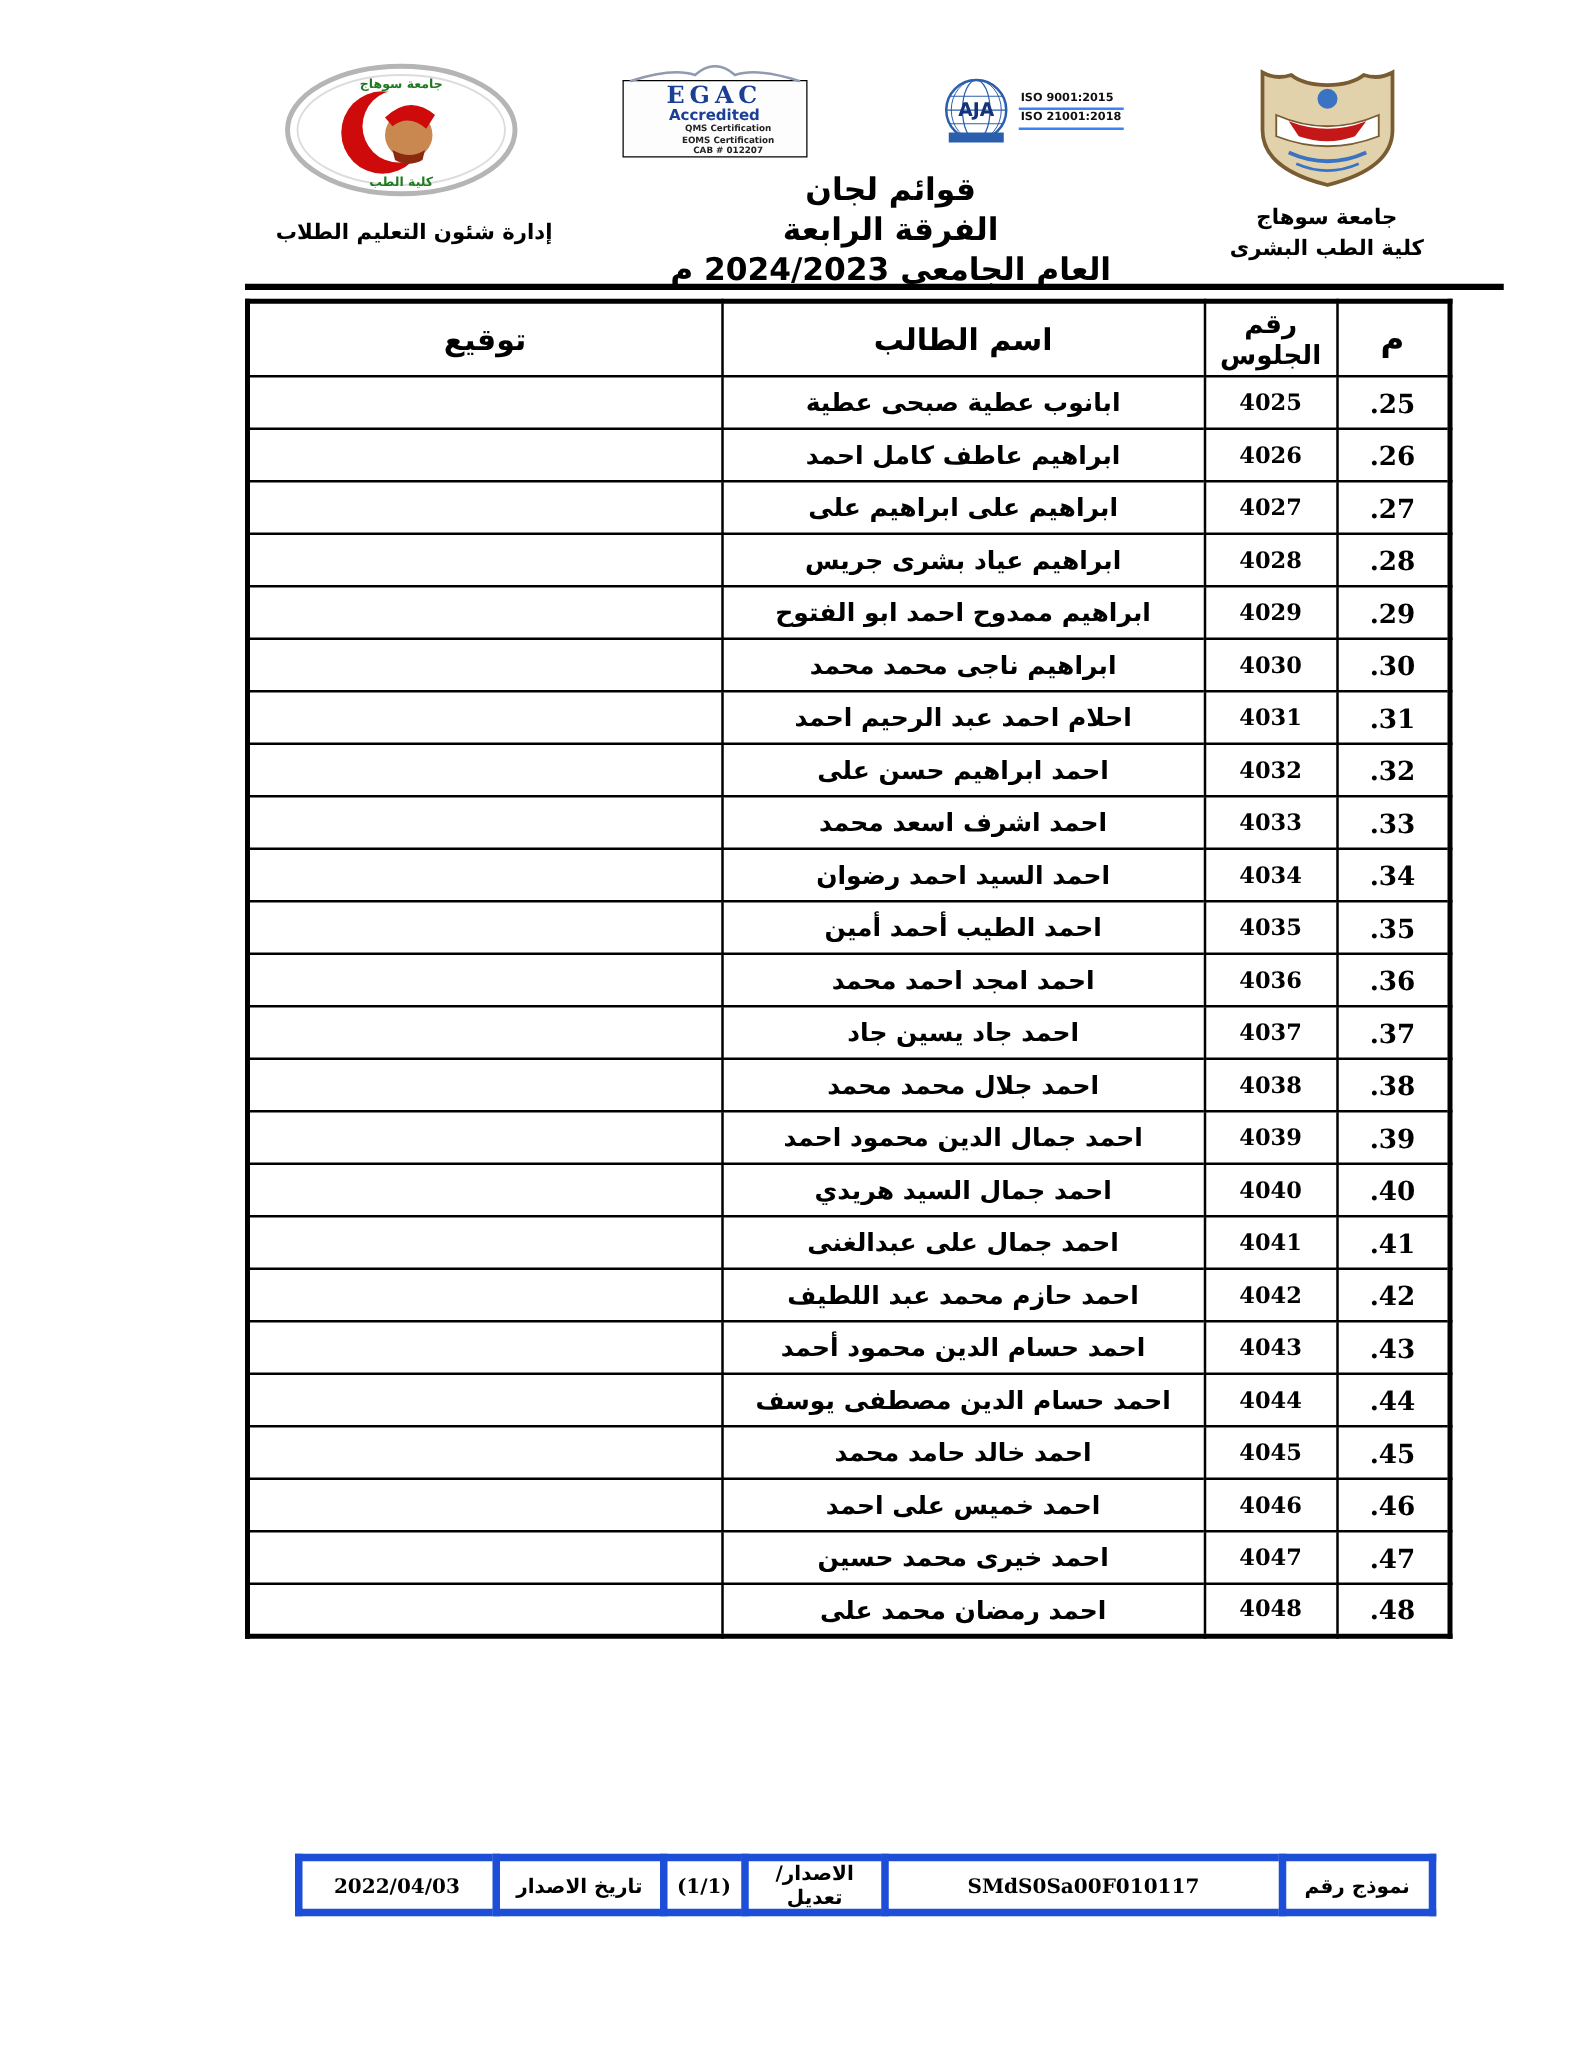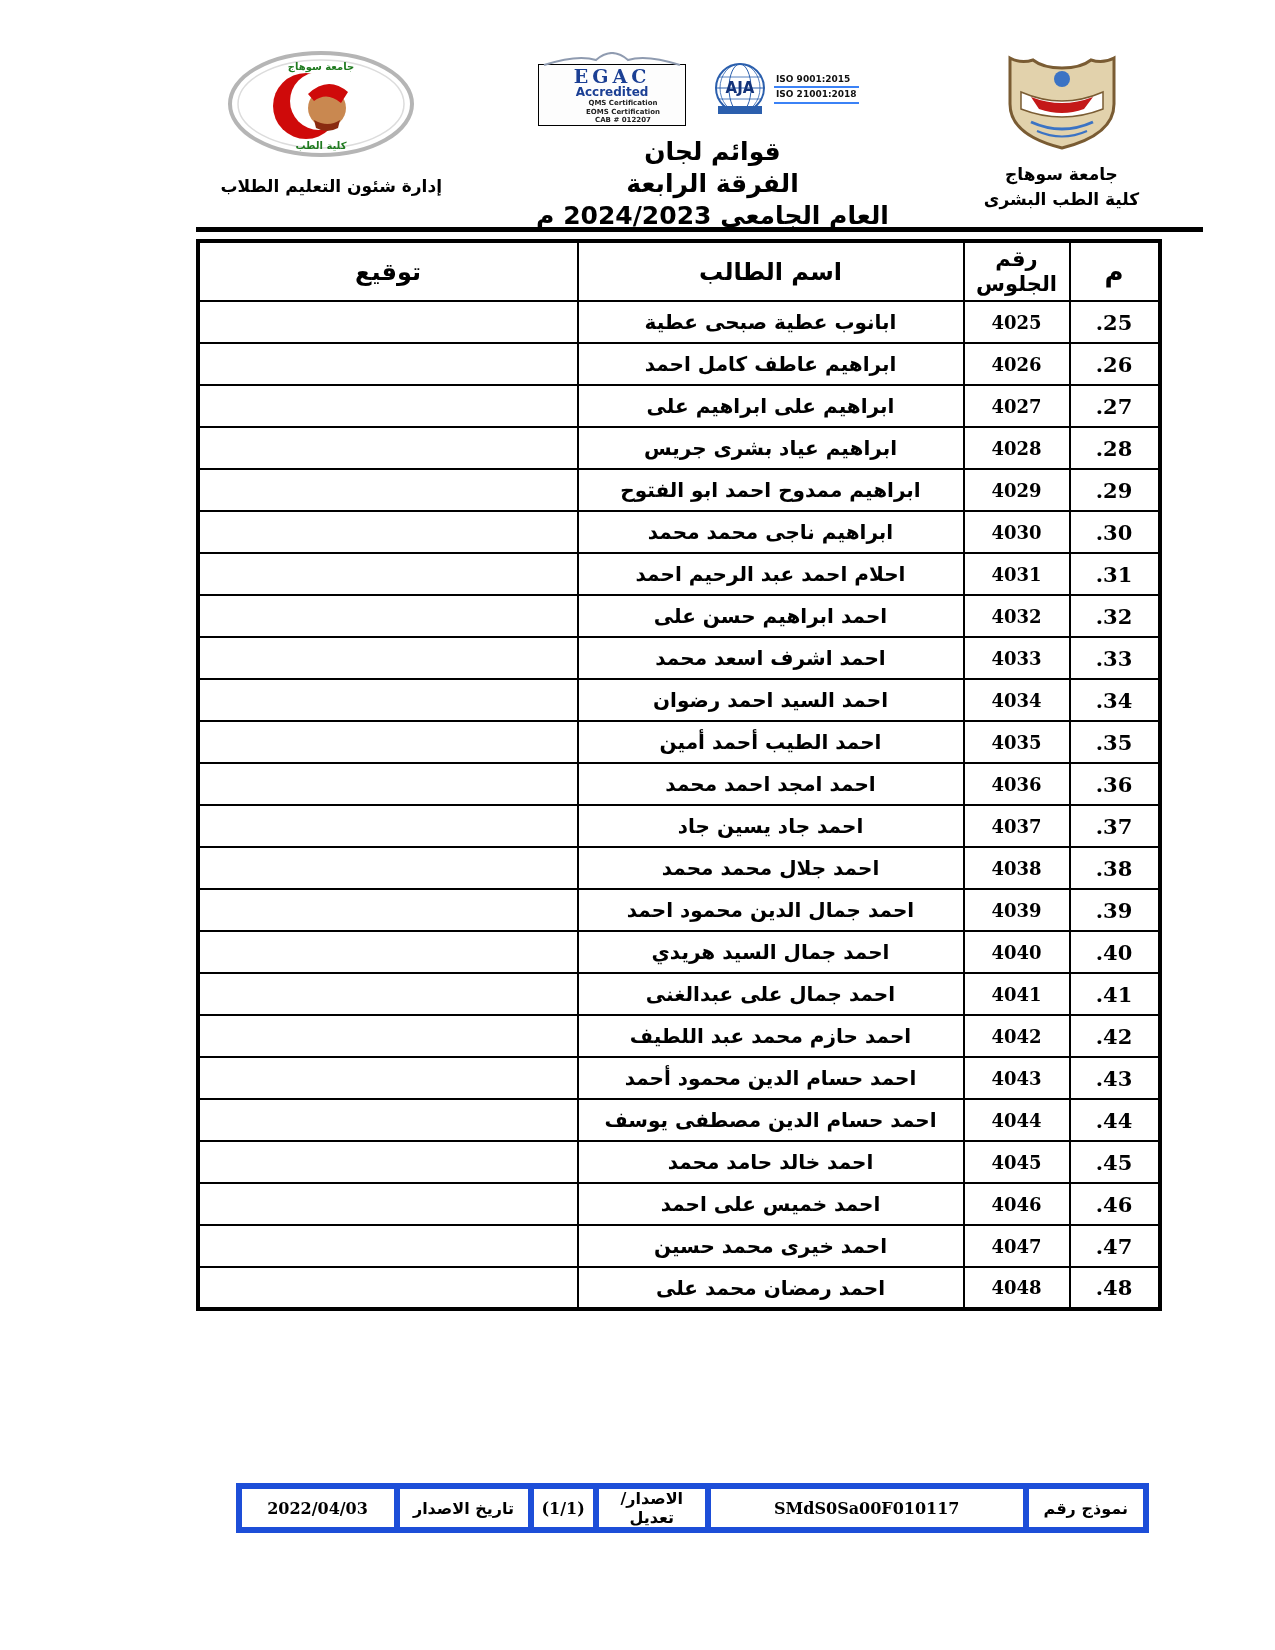--- a/index.html
+++ b/index.html
@@ -9,21 +9,21 @@
     font-family:"DejaVu Sans", sans-serif; color:#000; overflow:hidden; margin:0 auto;
   }
   
   .hdr-left  { position:absolute; left:148px; top:50px;  width:200px; text-align:center; }
   .hdr-center{ position:absolute; left:425px; top:52px;  width:430px; text-align:center; }
   .hdr-right { position:absolute; left:898px; top:52px;  width:182px; text-align:center; }
 
   .dept-text { margin-top:14px; font-weight:bold; font-size:17px; white-space:nowrap; }
   .uni-text  { margin-top:6px;  font-weight:bold; font-size:17px; line-height:1.45; }
 
-  .logos-row { display:flex; justify-content:center; align-items:flex-start; gap:26px; height:78px; }
+  .logos-row { display:flex; justify-content:space-between; align-items:flex-start; gap:26px; height:78px; }
   .egac { width:148px; position:relative; }
   .egac-arc { display:block; margin:0 auto -2px auto; }
   .egac-box { border:1px solid #000; padding:2px 2px 1px 2px; background:#fdfdfd; }
   .egac-name { color:#1b3f94; font-weight:bold; font-size:19px; letter-spacing:4px; line-height:1; font-family:"DejaVu Serif", serif; }
   .egac-acc  { color:#1b3f94; font-weight:bold; font-size:12px; line-height:1.1; }
   .egac-small{ font-size:7px; line-height:1.2; color:#222; font-weight:bold;padding-left:22px; }
   .aja { width:175px; display:flex; align-items:center; gap:6px; padding-top:8px; }
   .aja-iso { text-align:left; }
   .aja-iso div { font-size:9px; font-weight:bold; color:#111; line-height:1.5; border-bottom:2px solid #3b82f6; padding:0 2px; }
   .titles { margin-top:6px; }

